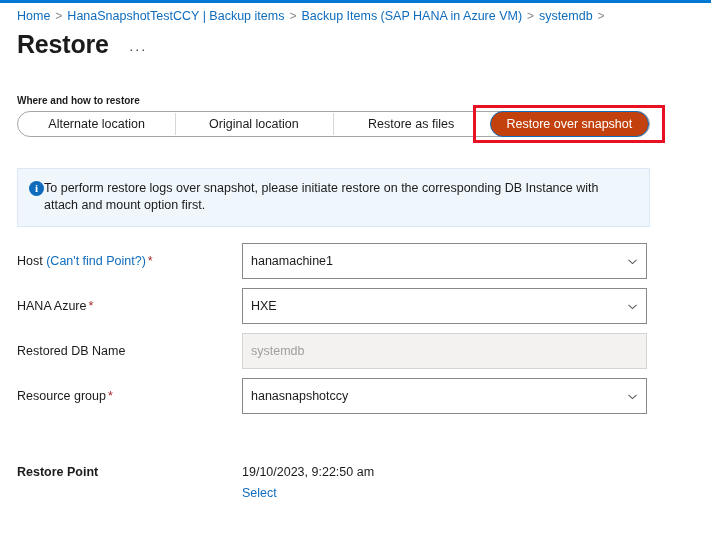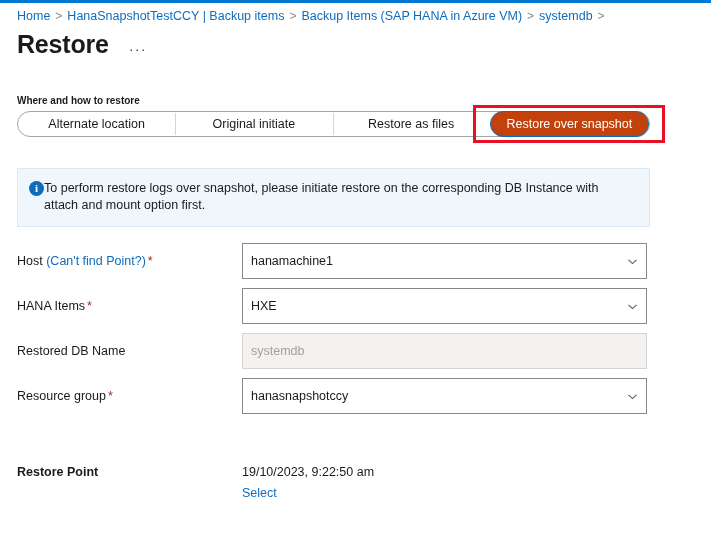--- a/index.html
+++ b/index.html
@@ -274,21 +274,21 @@
   <span class="ellipsis-btn">···</span>
 </div>
 
 <div class="content">
 
   <div class="section-label">Where and how to restore</div>
 
   <div class="seg-wrap">
     <div class="segmented">
       <div class="seg">Alternate location</div>
-      <div class="seg">Original initiate</div>
+      <div class="seg">Original location</div>
       <div class="seg">Restore as files</div>
       <div class="seg selected">Restore over snapshot</div>
     </div>
     <div class="redbox"></div>
   </div>
 
   <div class="infobar">
     <div class="info-icon">i</div>
     <div class="info-text">To perform restore logs over snapshot, please initiate restore on the corresponding DB Instance with attach and mount option first.</div>
   </div>
@@ -304,21 +304,21 @@
         <span class="chev">
           <svg viewBox="0 0 11 11" width="11" height="11">
               <path d="M1.5 3.8 L5.5 7.6 L9.5 3.8" fill="none" stroke="#5a5a5a" stroke-width="1.1"></path>
             </svg>
         </span>
       </div>
     </div>
 
     <div class="field-row">
       <div class="field-label">
-        <span>HANA Items</span><span class="req">*</span>
+        <span>HANA Azure</span><span class="req">*</span>
       </div>
       <div class="control">
         <span class="val">HXE</span>
         <span class="chev">
           <svg viewBox="0 0 11 11" width="11" height="11">
               <path d="M1.5 3.8 L5.5 7.6 L9.5 3.8" fill="none" stroke="#5a5a5a" stroke-width="1.1"></path>
             </svg>
         </span>
       </div>
     </div>

